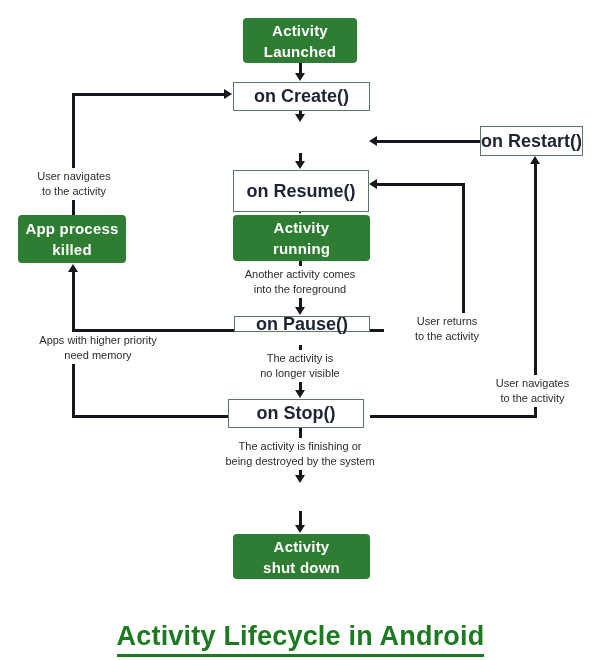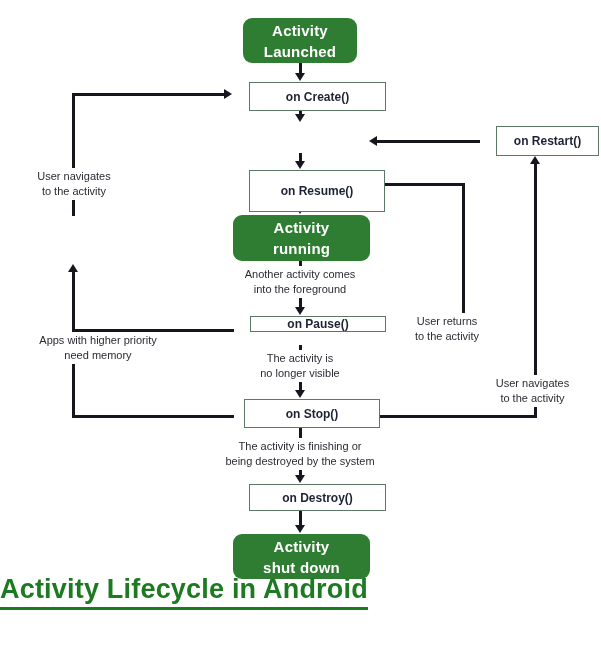--- a/index.html
+++ b/index.html
@@ -17,53 +17,53 @@
     align-items: center;
     justify-content: center;
     text-align: center;
     white-space: pre-line;
     box-sizing: border-box;
     font-weight: bold;
   }
   .node.green {
     background: var(--node-green, #2e7d32);
     color: #ffffff;
-    border-radius: 9px;
+    border-radius: 4px;
     font-size: 15px;
     line-height: 1.4;
     letter-spacing: 0.2px;
   }
   .node.white {
     background: #ffffff;
     border: 1.6px solid var(--box-border, #5c7763);
     color: #1d2334;
-    font-size: 12px;
-    margin-left: 16px;
+    font-size: 18px;
   }
   .ln { position: absolute; background: var(--line-dark, #16161f); }
   .ar { position: absolute; width: 0; height: 0; }
   .ar.down  { border-left: 5.5px solid transparent; border-right: 5.5px solid transparent; border-top: 8px solid var(--line-dark, #16161f); }
   .ar.up    { border-left: 5.5px solid transparent; border-right: 5.5px solid transparent; border-bottom: 8px solid var(--line-dark, #16161f); }
   .ar.left  { border-top: 5.5px solid transparent; border-bottom: 5.5px solid transparent; border-right: 8px solid var(--line-dark, #16161f); }
   .ar.right { border-top: 5.5px solid transparent; border-bottom: 5.5px solid transparent; border-left: 8px solid var(--line-dark, #16161f); }
   .lbl {
     position: absolute;
     background: #ffffff;
     text-align: center;
     font-size: 11px;
     line-height: 1.35;
     color: #2b2b33;
     white-space: pre-line;
     padding: 1px 0;
   }
   .title-wrap {
     position: absolute;
-    top: 574px;
+    top: 621px;
     left: 0;
     width: 601px;
+    text-align: center;
   }
   .title-wrap span {
     display: inline-block;
     font-size: 27px;
     font-weight: bold;
     color: var(--title-green, #1c7a20);
     border-bottom: 3px solid var(--title-green, #1c7a20);
     padding-bottom: 2px;
     letter-spacing: 0.2px;
   }
@@ -134,22 +134,23 @@
 to the activity</div>
 
   <div class="node green" style="left:243px; top:18px;  width:114px; height:45px;">Activity
 Launched</div>
   <div class="node white" style="left:233px; top:82px;  width:137px; height:29px;">on Create()</div>
   <div class="node white" style="left:233px; top:170px; width:136px; height:42px;">on Resume()</div>
   <div class="node green" style="left:233px; top:215px; width:137px; height:46px;">Activity
 running</div>
   <div class="node white" style="left:234px; top:316px; width:136px; height:16px;">on Pause()</div>
   <div class="node white" style="left:228px; top:399px; width:136px; height:29px;">on Stop()</div>
-  <div class="node white" style="left:233px; top:484px; width:137px; height:27px;">on Destroy()</div>
   <div class="node green" style="left:233px; top:534px; width:137px; height:45px;">Activity
 shut down</div>
+  <div class="node green" style="left:18px;  top:215px; width:108px; height:48px;">App process
+killed</div>
   <div class="node white" style="left:480px; top:126px; width:103px; height:30px;">on Restart()</div>
 
   <div class="title-wrap">
     <span>Activity Lifecycle in Android</span>
   </div>
 
 </div>
 
 </body></html>

